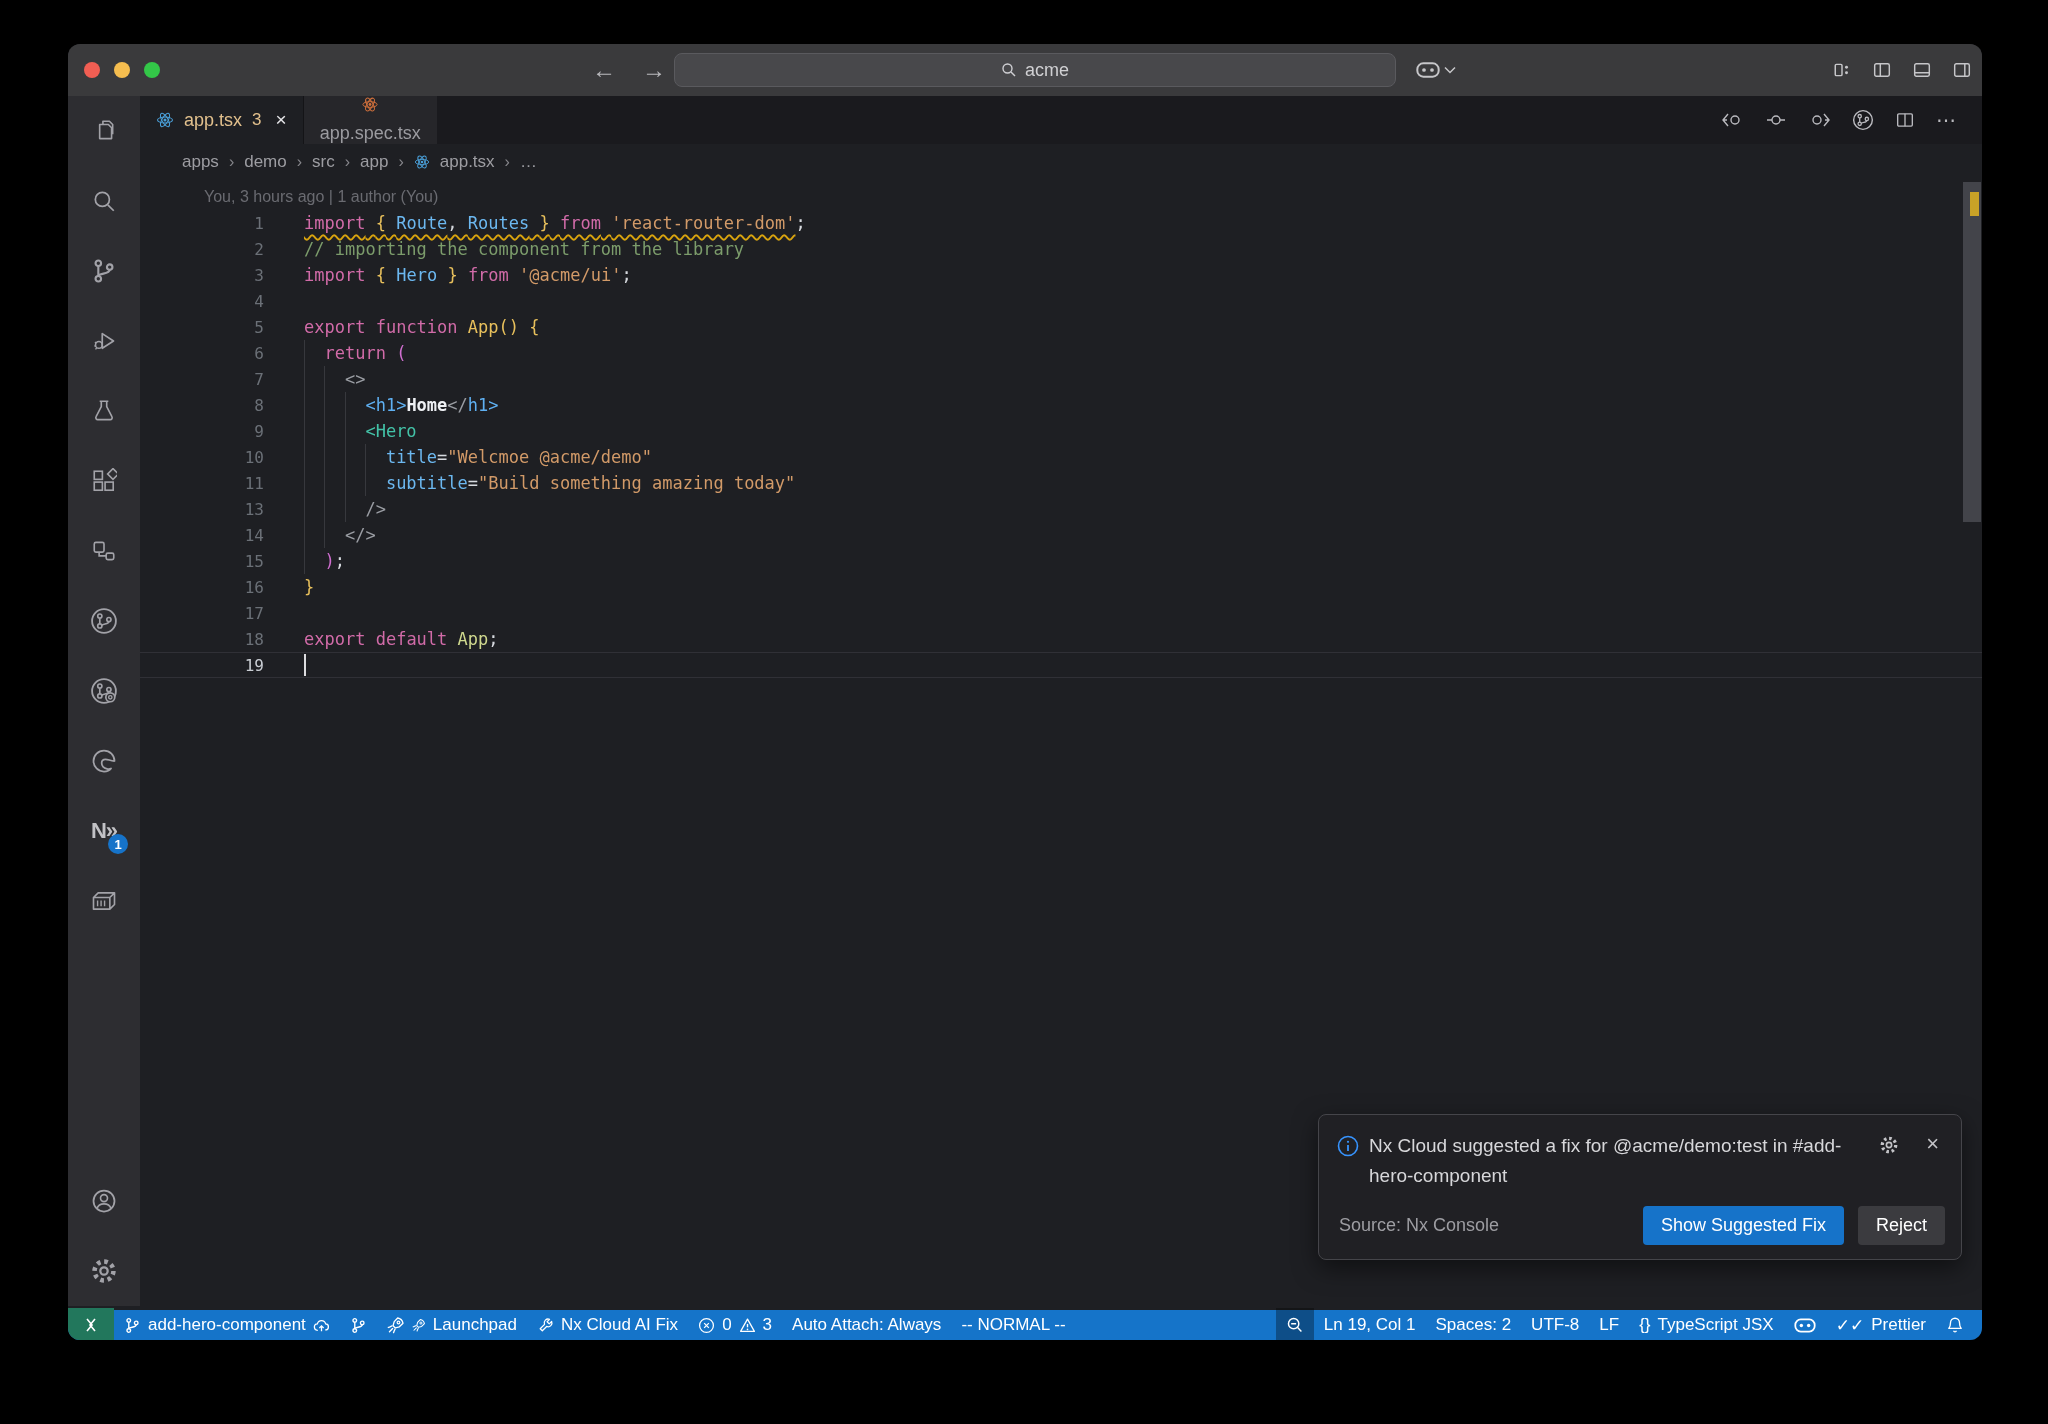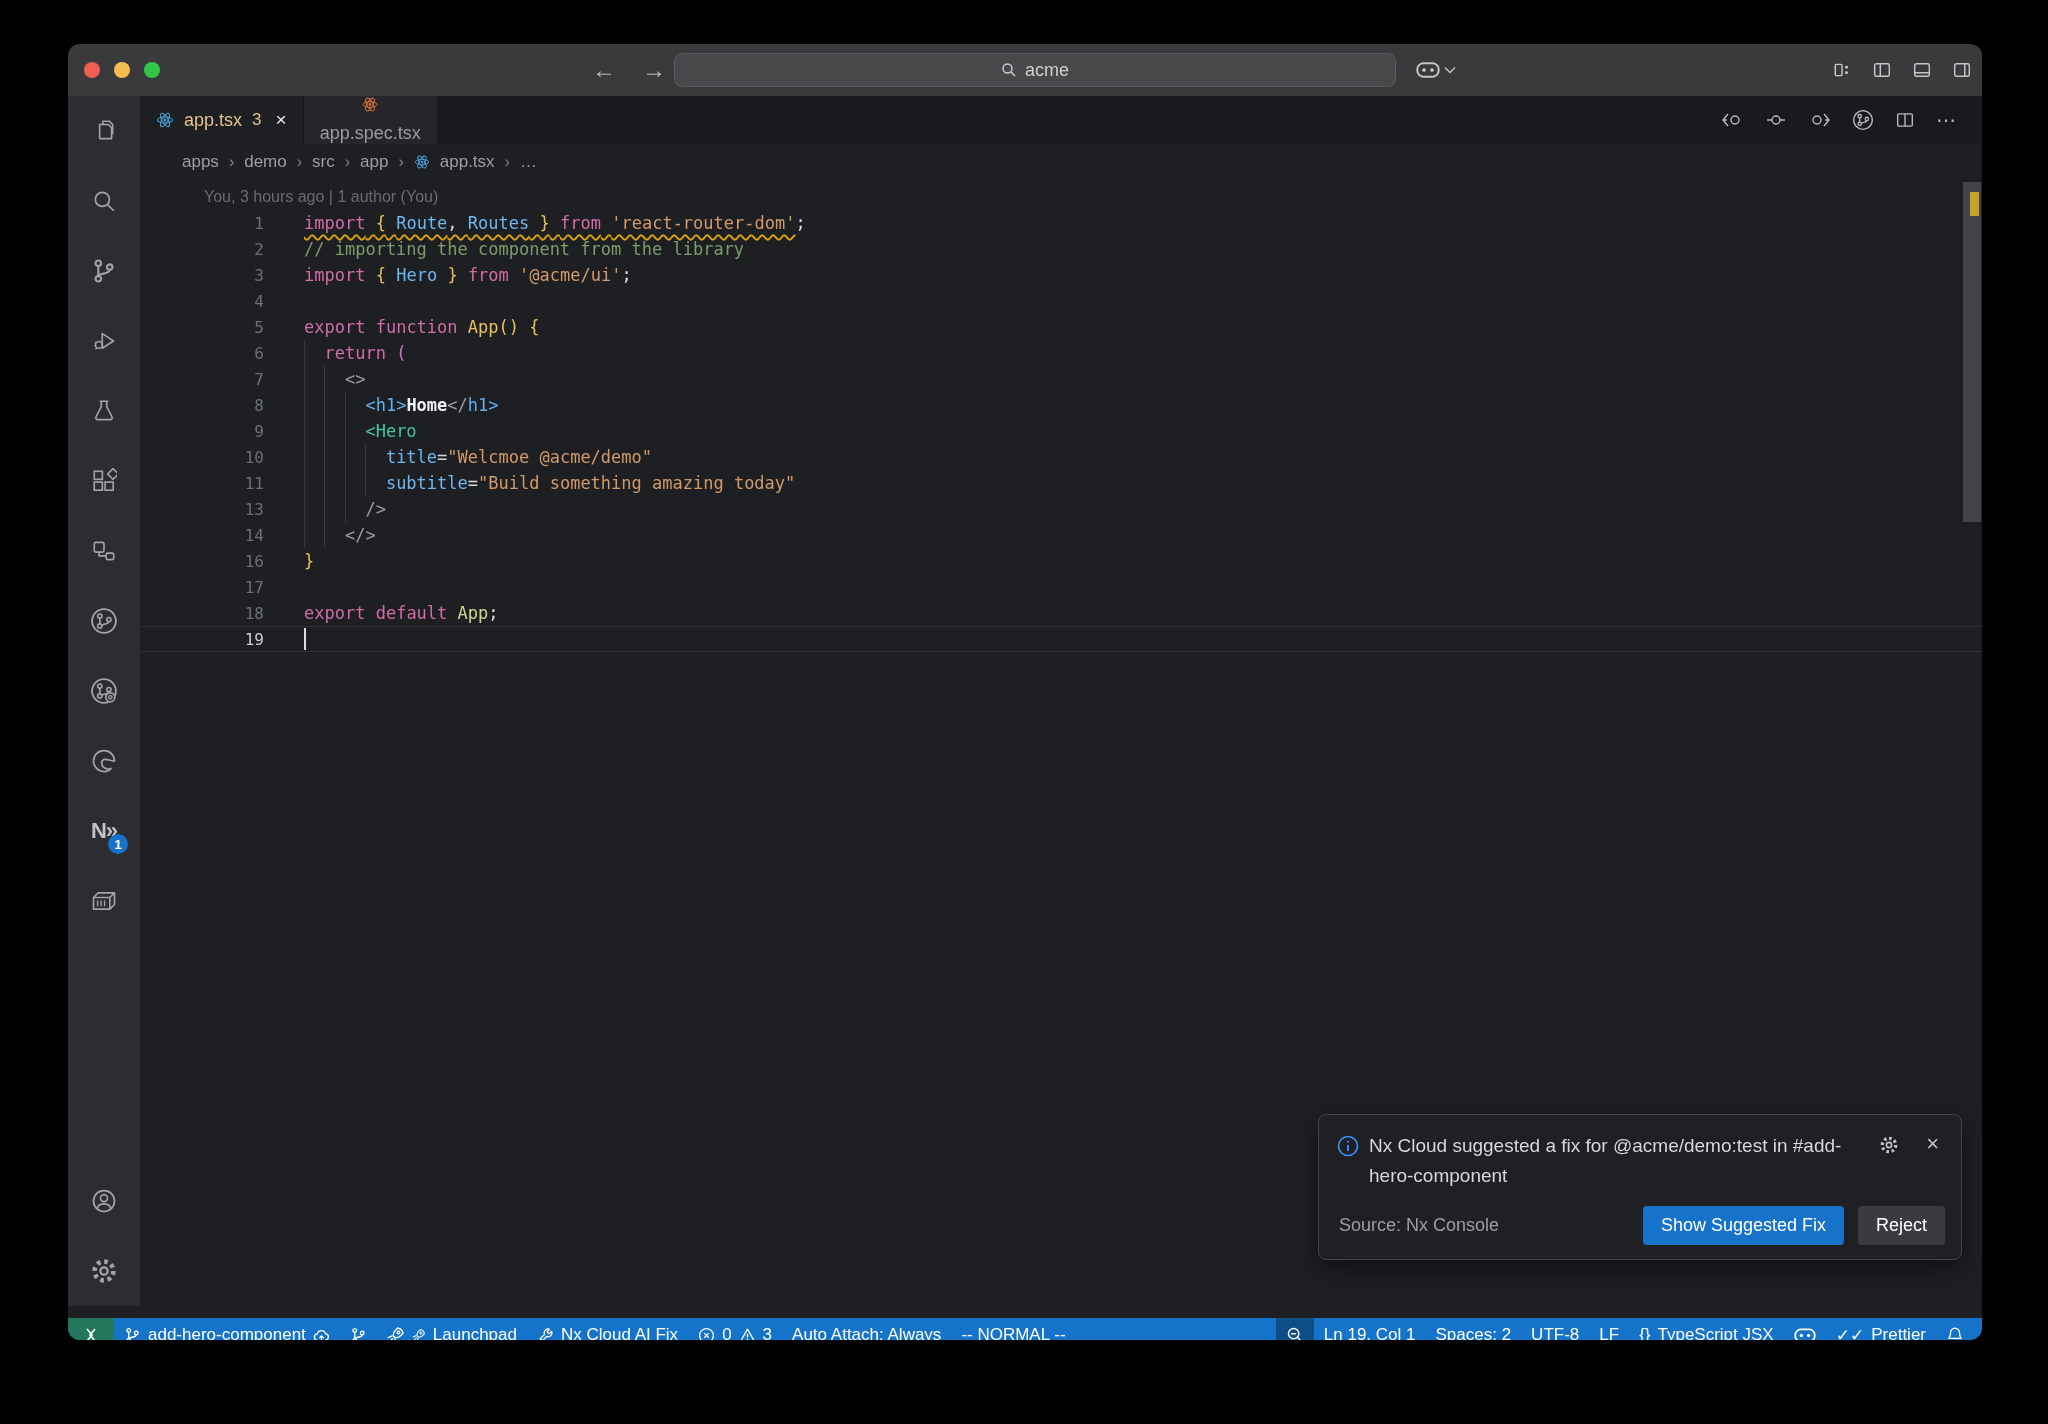--- a/index.html
+++ b/index.html
@@ -80,22 +80,22 @@
   .toast-gear { position:absolute; right:62px; top:20px; color:#c3c3c7; }
   .toast-close { position:absolute; right:22px; top:16px; color:#c3c3c7; font-size:22px; }
   .toast-footer { position:absolute; left:20px; right:16px; bottom:14px; display:flex; align-items:center; }
   .toast-source { color:#9d9da2; font-size:18px; flex:1; }
   .btn { border:none; border-radius:4px; font-size:18px; padding:9px 18px; color:#fff;
     font-family:"Liberation Sans", sans-serif; }
   .btn-primary { background:#1673c9; }
   .btn-secondary { background:#3b3b3f; margin-left:14px; }
 
   
-  .statusbar { position:absolute; left:0; right:0; bottom:0; height:22px; background:#1574c9;
-    display:flex; align-items:flex-start; color:#fff; font-size:17px; }
+  .statusbar { position:absolute; left:0; right:0; bottom:0; height:30px; background:#1574c9;
+    display:flex; align-items:center; color:#fff; font-size:17px; }
   .sb-remote { width:46px; height:34px; background:#22775c; display:flex; align-items:center; justify-content:center; flex:none; }
   .sb-item { display:flex; align-items:center; gap:7px; padding:0 10px; height:34px; white-space:nowrap; }
   .sb-left { display:flex; align-items:center; flex:1; }
   .sb-right { display:flex; align-items:center; padding-right:8px; }
   .sb-zoom { background:rgba(0,0,0,.32); }
 </style>
 </head>
 <body>
 
 <svg width="0" height="0" style="position:absolute">
@@ -350,20 +350,21 @@
         <div class="code-row"><span class="ln">4</span><span class="code"></span></div>
         <div class="code-row"><span class="ln">5</span><span class="code"><span class="tk-kw">export</span><span class="tk-w"> </span><span class="tk-kw">function</span><span class="tk-w"> </span><span class="tk-fn">App</span><span class="tk-b1">()</span><span class="tk-w"> </span><span class="tk-b1">{</span></span></div>
         <div class="code-row"><span class="ln">6</span><span class="code"><i class="guide" style="left: 0ch;"></i><span class="tk-w">  </span><span class="tk-kw">return</span><span class="tk-w"> </span><span class="tk-b2">(</span></span></div>
         <div class="code-row"><span class="ln">7</span><span class="code"><i class="guide" style="left: 0ch;"></i><i class="guide" style="left: 2ch;"></i><span class="tk-w">    </span><span class="tk-pg">&lt;&gt;</span></span></div>
         <div class="code-row"><span class="ln">8</span><span class="code"><i class="guide" style="left: 0ch;"></i><i class="guide" style="left: 2ch;"></i><i class="guide" style="left: 4ch;"></i><span class="tk-w">      </span><span class="tk-tag">&lt;h1&gt;</span><span class="tk-txt">Home</span><span class="tk-pg">&lt;/</span><span class="tk-tag">h1&gt;</span></span></div>
         <div class="code-row"><span class="ln">9</span><span class="code"><i class="guide" style="left: 0ch;"></i><i class="guide" style="left: 2ch;"></i><i class="guide" style="left: 4ch;"></i><span class="tk-w">      </span><span class="tk-cmp">&lt;Hero</span></span></div>
         <div class="code-row"><span class="ln">10</span><span class="code"><i class="guide" style="left: 0ch;"></i><i class="guide" style="left: 2ch;"></i><i class="guide" style="left: 4ch;"></i><i class="guide" style="left: 6ch;"></i><span class="tk-w">        </span><span class="tk-attr">title</span><span class="tk-w">=</span><span class="tk-str">"Welcmoe @acme/demo"</span></span></div>
         <div class="code-row"><span class="ln">11</span><span class="code"><i class="guide" style="left: 0ch;"></i><i class="guide" style="left: 2ch;"></i><i class="guide" style="left: 4ch;"></i><i class="guide" style="left: 6ch;"></i><span class="tk-w">        </span><span class="tk-attr">subtitle</span><span class="tk-w">=</span><span class="tk-str">"Build something amazing today"</span></span></div>
         <div class="code-row"><span class="ln">13</span><span class="code"><i class="guide" style="left: 0ch;"></i><i class="guide" style="left: 2ch;"></i><i class="guide" style="left: 4ch;"></i><span class="tk-w">      </span><span class="tk-pg">/&gt;</span></span></div>
         <div class="code-row"><span class="ln">14</span><span class="code"><i class="guide" style="left: 0ch;"></i><i class="guide" style="left: 2ch;"></i><span class="tk-w">    </span><span class="tk-pg">&lt;/&gt;</span></span></div>
+        <div class="code-row"><span class="ln">15</span><span class="code"><i class="guide" style="left: 0ch;"></i><span class="tk-w">  </span><span class="tk-b2">)</span><span class="tk-w">;</span></span></div>
         <div class="code-row"><span class="ln">16</span><span class="code"><span class="tk-b1">}</span></span></div>
         <div class="code-row"><span class="ln">17</span><span class="code"></span></div>
         <div class="code-row"><span class="ln">18</span><span class="code"><span class="tk-kw">export</span><span class="tk-w"> </span><span class="tk-kw">default</span><span class="tk-w"> </span><span class="tk-fn2">App</span><span class="tk-w">;</span></span></div>
         <div class="code-row current"><span class="ln">19</span><span class="code"><i class="cursor"></i></span></div>
       </div>
     <div class="scrollbar">
       <div class="scroll-thumb"></div>
       <div class="overview-mark"></div>
     </div>
 

